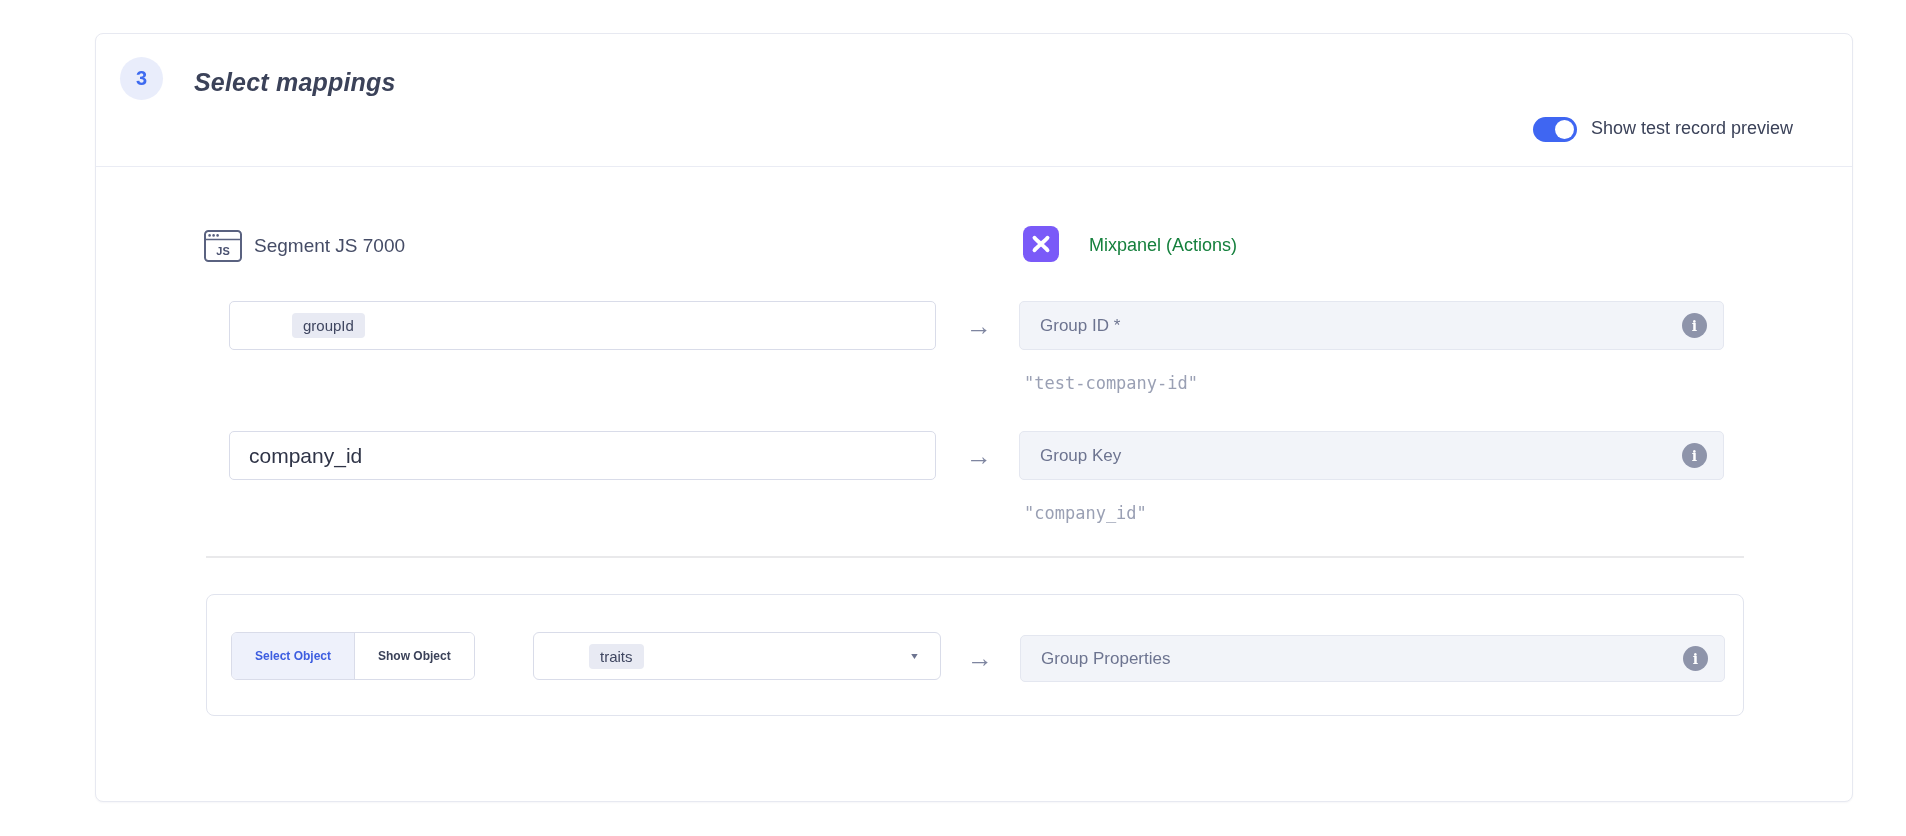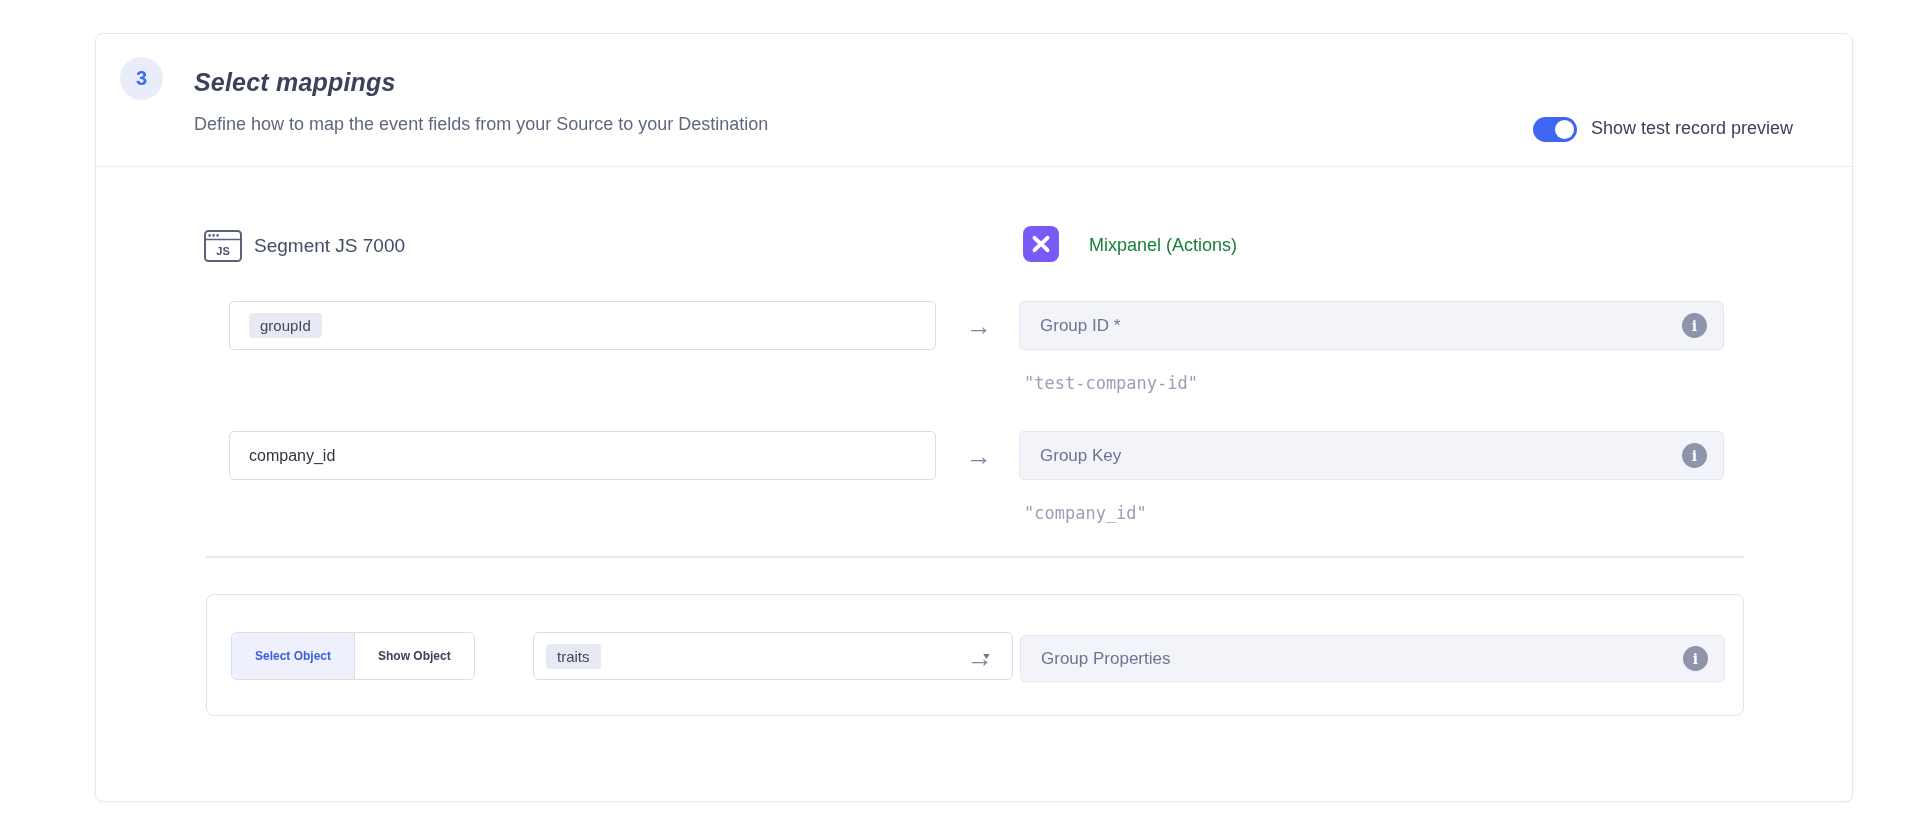--- a/index.html
+++ b/index.html
@@ -32,23 +32,23 @@
     border-radius: 8px; background: #7a5af8; display: flex; align-items: center; justify-content: center; }
   .dst-label { position: absolute; left: 993px; top: 201px; font-size: 18px; color: #15803d; }
 
   
   .src-field { position: absolute; left: 133px; width: 707px; height: 49px;
     background: #fff; border: 1px solid #d9dce9; border-radius: 5px;
     display: flex; align-items: center; padding-left: 19px; }
   .row1 .src-field { top: 267px; }
   .row2 .src-field { top: 397px; }
   .token { background: #e8eaf3; border-radius: 4px; padding: 5px 11px; font-size: 15px;
-    color: #3f4660; line-height: 1; }
+    color: #3f4660; line-height: 1; margin-left: 43px; }
   .src-input { border: none; outline: none; background: transparent; width: 100%;
-    font-family: "Liberation Sans", sans-serif; font-size: 16px; color: #2f3447; }
+    font-family: "Liberation Sans", sans-serif; font-size: 21px; color: #2f3447; }
   .arrow { position: absolute; left: 868px; width: 30px; text-align: center;
     font-size: 26px; color: #7e85a0; line-height: 30px; }
   .row1 .arrow { top: 277px; }
   .row2 .arrow { top: 407px; }
   .dst-field { position: absolute; left: 923px; width: 705px; height: 49px;
     background: #f2f4f9; border: 1px solid #e4e7f0; border-radius: 5px;
     display: flex; align-items: center; padding: 0 16px 0 20px; }
   .row1 .dst-field { top: 267px; }
   .row2 .dst-field { top: 397px; gap: 36px; }
   .dst-field-label { font-size: 17px; color: #6d7490; }
@@ -65,38 +65,37 @@
 
   
   .object-box { position: absolute; left: 110px; top: 560px; width: 1538px; height: 122px;
     border: 1px solid #e1e4ee; border-radius: 8px; background: #fff; }
   .seg-group { position: absolute; left: 24px; top: 37px; height: 48px; display: flex;
     border: 1px solid #d9dce9; border-radius: 6px; overflow: hidden; background: #fff; }
   .seg-btn { height: 100%; display: flex; align-items: center; padding: 0 23px;
     font-size: 12px; font-weight: 700; cursor: pointer; white-space: nowrap;
     background: #fff; color: #3b4259; border: none; font-family: "Liberation Sans", sans-serif; }
   .seg-btn.active { background: #eef1fb; color: #3d5ee0; border-right: 1px solid #d9dce9; }
-  .obj-dropdown { position: absolute; left: 326px; top: 37px; width: 480px; height: 48px;
+  .obj-dropdown { position: absolute; left: 326px; top: 37px; width: 408px; height: 48px;
     border: 1px solid #d9dce9; border-radius: 6px; background: #fff;
     display: flex; align-items: center; padding: 0 20px 0 12px; cursor: pointer; }
   .caret { margin-left: auto; font-size: 11px; color: #6d7490; transform: scaleY(0.8); }
   .obj-arrow { position: absolute; left: 758px; top: 48px; width: 30px; text-align: center;
     font-size: 26px; color: #7e85a0; line-height: 30px; }
   .obj-dst { position: absolute; left: 813px; top: 40px; width: 705px; height: 47px;
     background: #f2f4f9; border: 1px solid #e4e7f0; border-radius: 5px;
     display: flex; align-items: center; padding: 0 16px 0 20px; gap: 13px; }
 </style>
 </head>
 <body>
 
 <div class="card">
 
   <div class="step-circle">3</div>
   <div class="title">Select mappings</div>
-  <div class="subtitle">Define how to map the event fields from your Source to your Destination</div>
   <div class="toggle" role="switch" aria-checked="on">
     <div class="toggle-knob"></div>
   </div>
   <div class="toggle-label">Show test record preview</div>
   <div class="header-divider"></div>
 
   <svg class="src-icon" viewBox="0 0 38 32">
     <rect x="1" y="1" width="36" height="30" rx="3.5" fill="none" stroke="#5a6280" stroke-width="2"></rect>
     <line x1="1" y1="9.5" x2="37" y2="9.5" stroke="#5a6280" stroke-width="1.6"></line>
     <circle cx="5.6" cy="5.4" r="1.3" fill="#5a6280"></circle>

